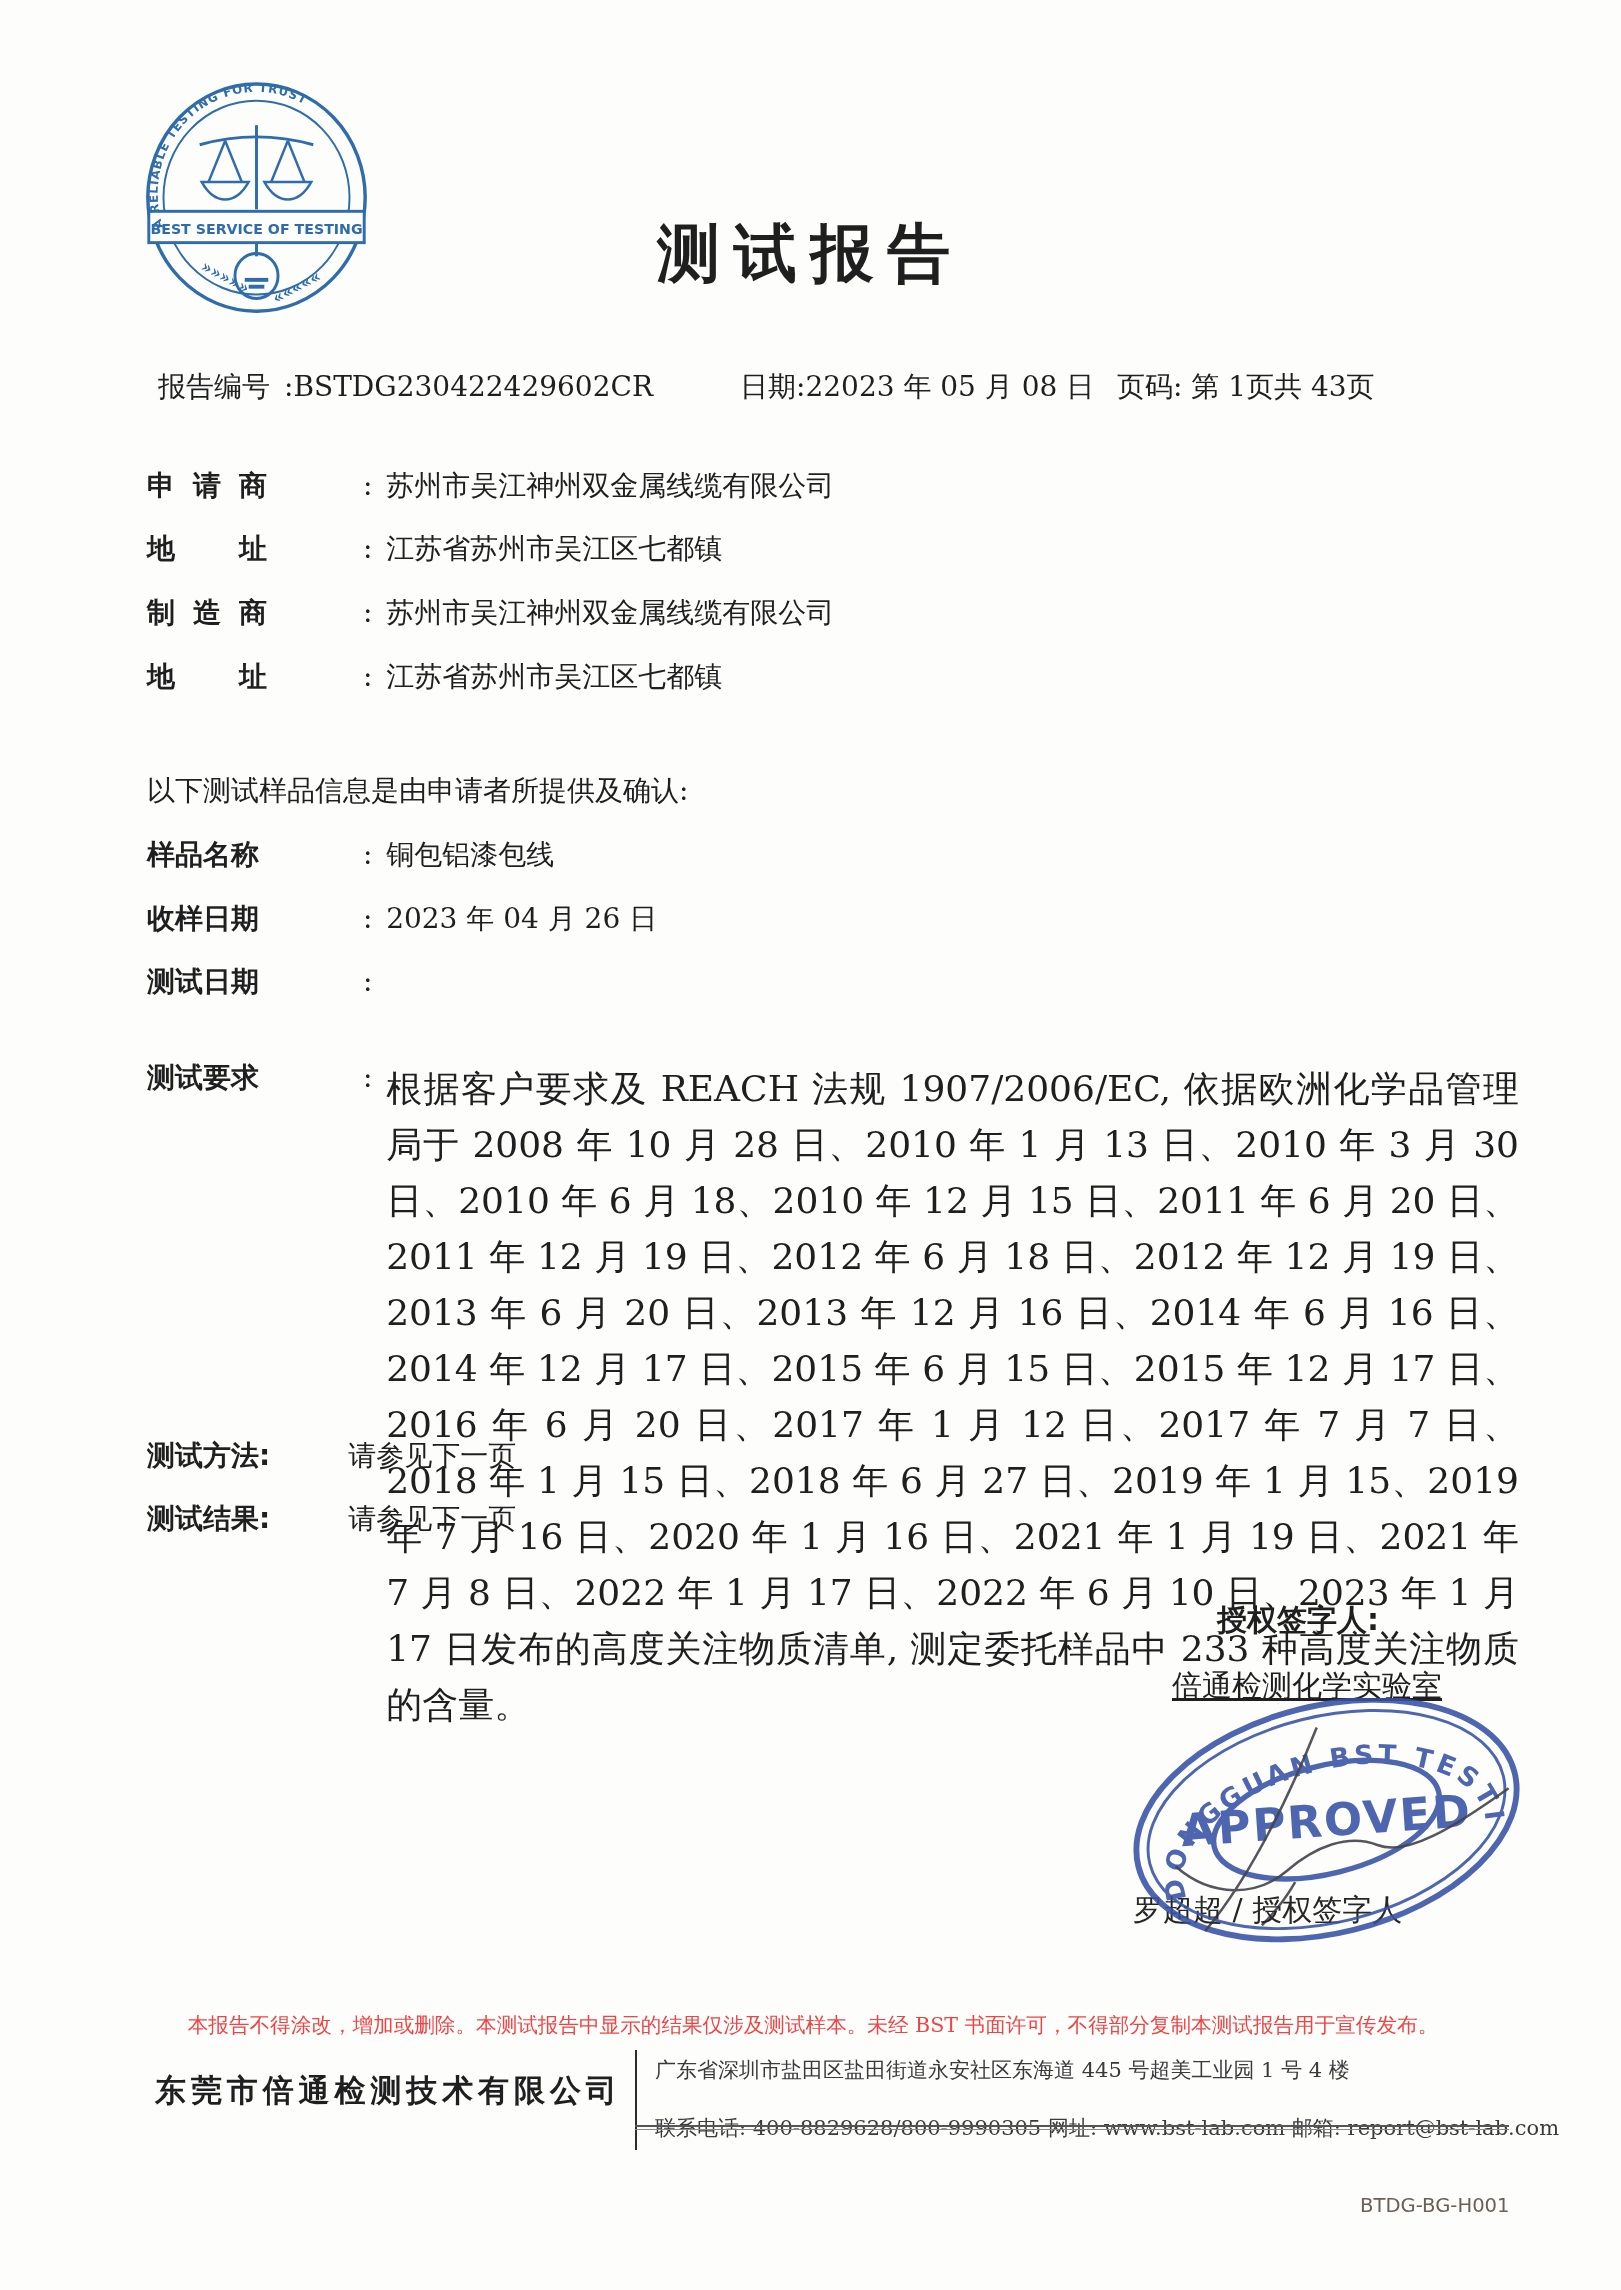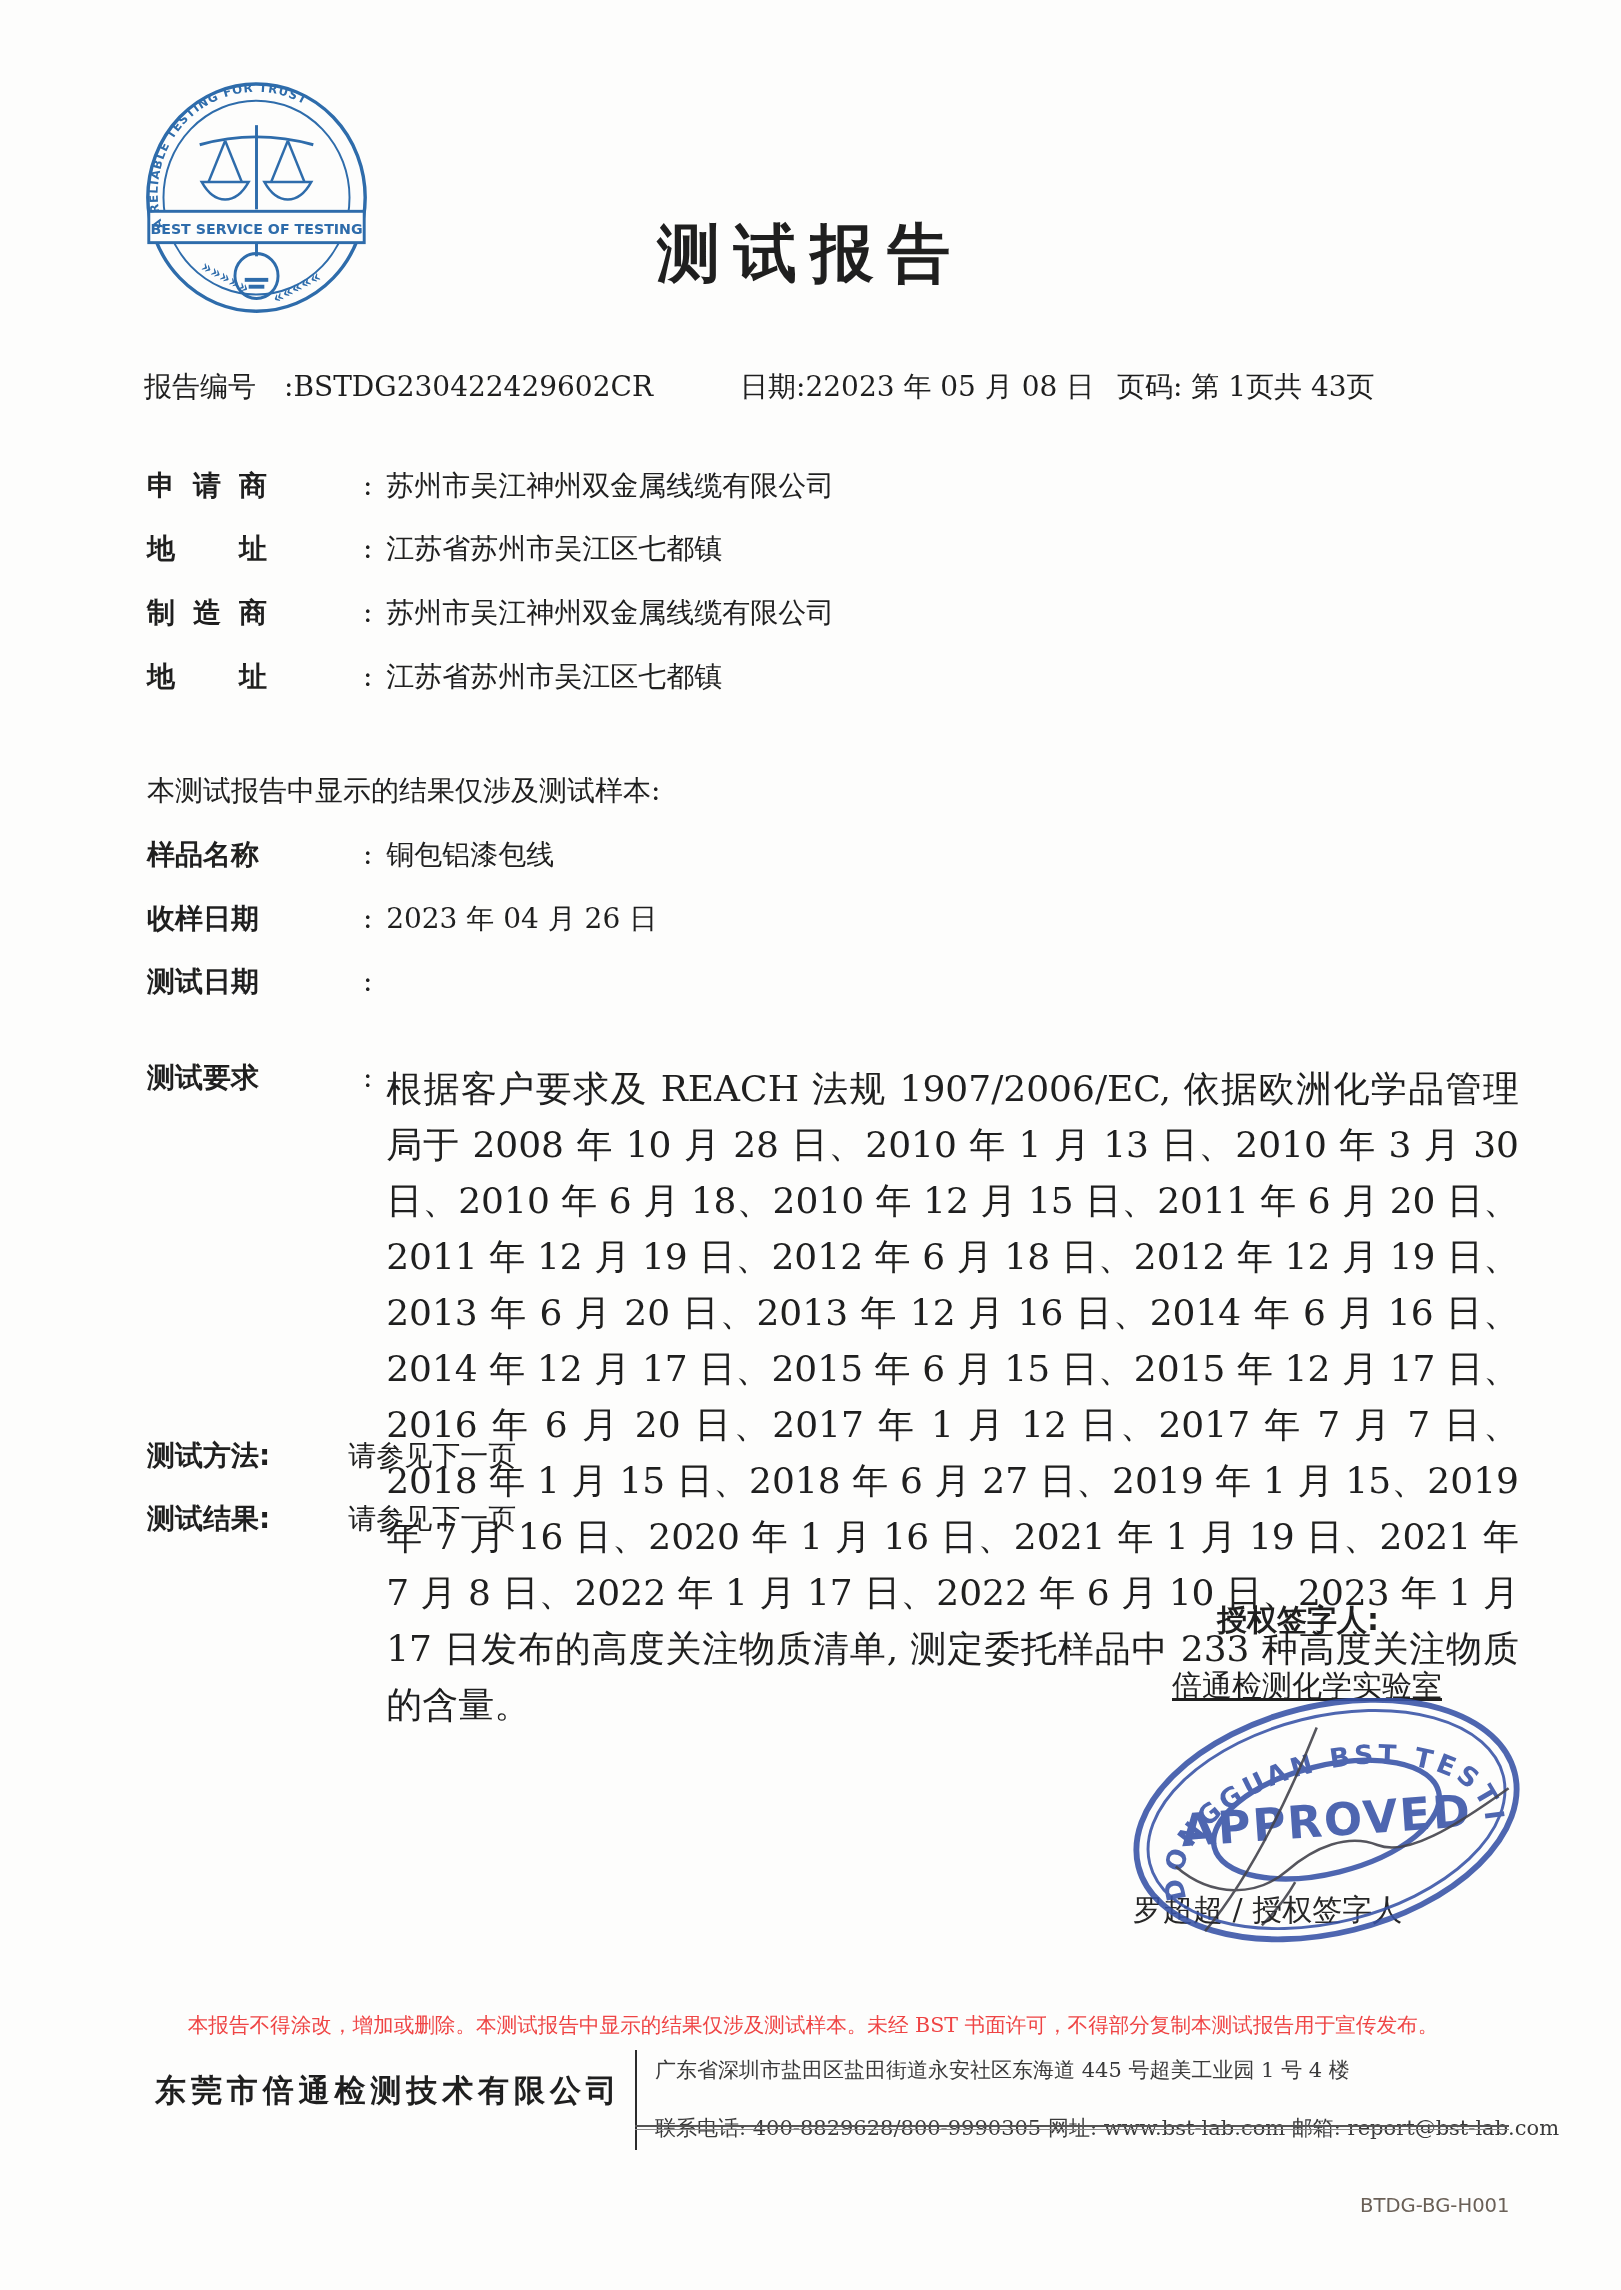--- a/index.html
+++ b/index.html
@@ -76,21 +76,21 @@
     <text x="120" y="163" text-anchor="middle" font-family="DejaVu Sans, sans-serif" font-size="14.5" font-weight="bold" fill="#2e6cab">BEST SERVICE OF TESTING</text>
     <text x="62" y="200" font-size="17" font-weight="bold" fill="#2e6cab" transform="rotate(28 62 200)">»»»»»</text>
     <text x="132" y="214" font-size="17" font-weight="bold" fill="#2e6cab" transform="rotate(-28 178 208)">«««««</text>
     <rect x="108" y="208" width="24" height="4" fill="#2e6cab"></rect>
     <rect x="112" y="215" width="16" height="4" fill="#2e6cab"></rect>
   </svg>
 
   <div class="abs title">测试报告</div>
 
   <div class="abs meta t29" style="top:370px; left:0; width:100%; height:39px;">
-    <span style="left:144px;">报告编号</span>
+    <span style="left:158px;">报告编号</span>
     <span style="left:284px;">:BSTDG230422429602CR</span>
     <span style="left:740px;">日期:22023 年 05 月 08 日</span>
     <span style="left:1117px;">页码: 第 1页共 43页</span>
   </div>
 
   <div class="abs row t29" style="top:469px;">
     <span class="lbl spread bold">申请商</span>
     <span class="colon">:</span>
     <span class="val">苏州市吴江神州双金属线缆有限公司</span>
   </div>
@@ -103,21 +103,21 @@
     <span class="lbl spread bold">制造商</span>
     <span class="colon">:</span>
     <span class="val">苏州市吴江神州双金属线缆有限公司</span>
   </div>
   <div class="abs row t29" style="top:660px;">
     <span class="lbl spread bold">地址</span>
     <span class="colon">:</span>
     <span class="val">江苏省苏州市吴江区七都镇</span>
   </div>
 
-  <div class="abs t29" style="top:774px; left:147px;">本测试报告中显示的结果仅涉及测试样本:</div>
+  <div class="abs t29" style="top:774px; left:147px;">以下测试样品信息是由申请者所提供及确认:</div>
 
   <div class="abs row t29" style="top:838px;">
     <span class="lbl bold">样品名称</span>
     <span class="colon">:</span>
     <span class="val">铜包铝漆包线</span>
   </div>
   <div class="abs row t29" style="top:902px;">
     <span class="lbl bold">收样日期</span>
     <span class="colon">:</span>
     <span class="val">2023 年 04 月 26 日</span>

